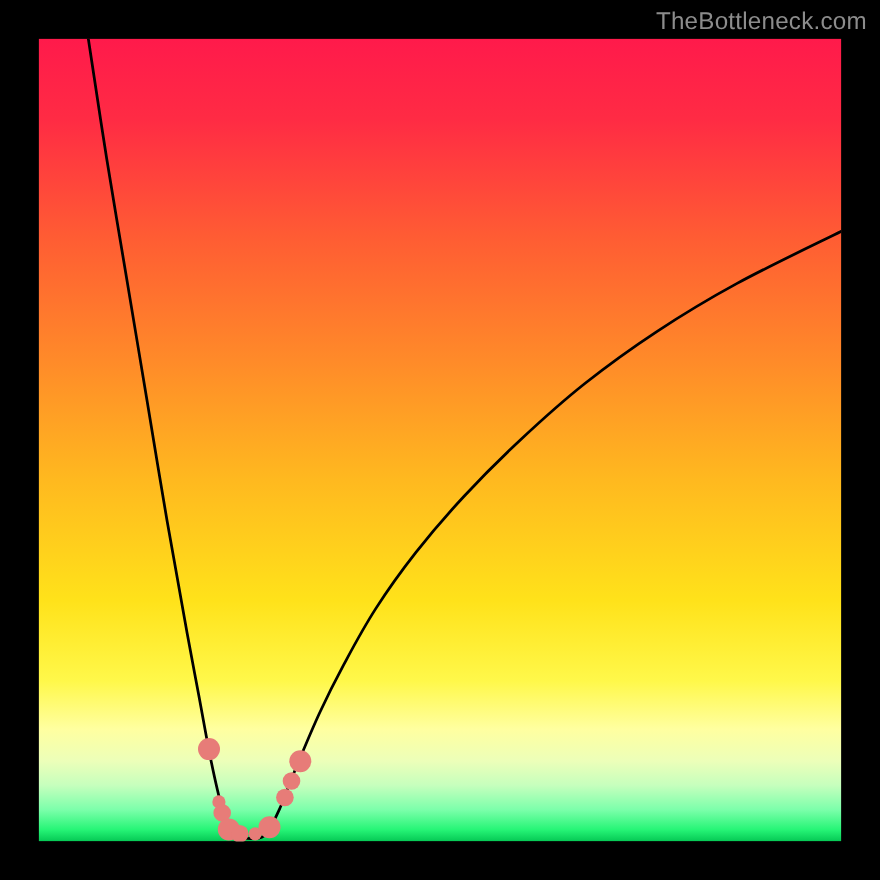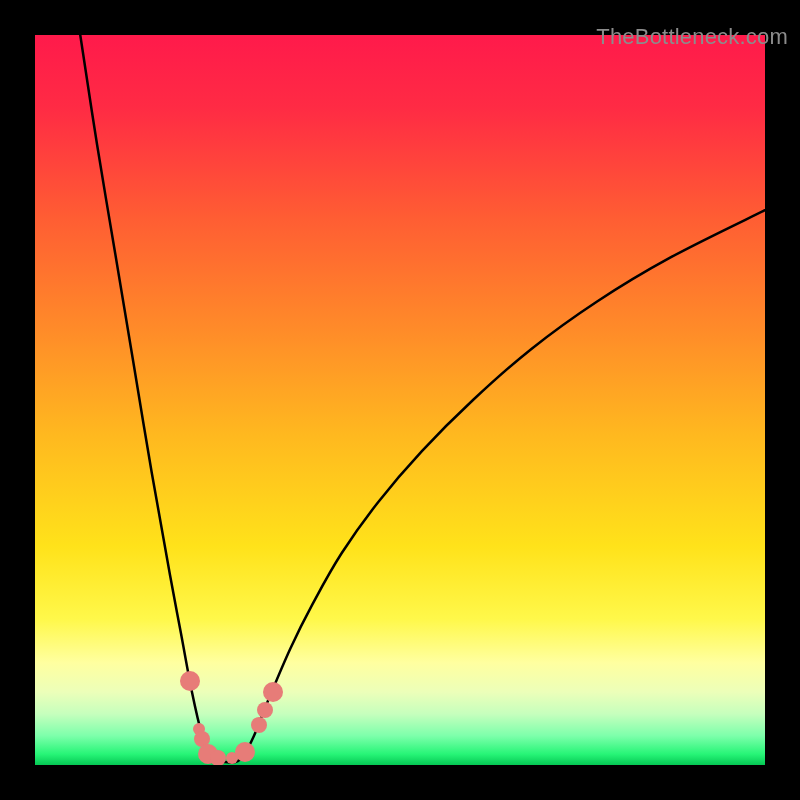--- a/index.html
+++ b/index.html
@@ -35,21 +35,21 @@
   }
   svg.curve {
     position: absolute;
     left: 0;
     top: 0;
     width: 100%;
     height: 100%;
   }
   .watermark {
     position: absolute;
-    top: 24px;
+    top: 6px;
     right: 12px;
     font-family: Arial, Helvetica, sans-serif;
     font-size: 22px;
     color: #8c8c8c;
     font-weight: 500;
     letter-spacing: 0.2px;
   }
   .dot {
     position: absolute;
     width: 16px;

